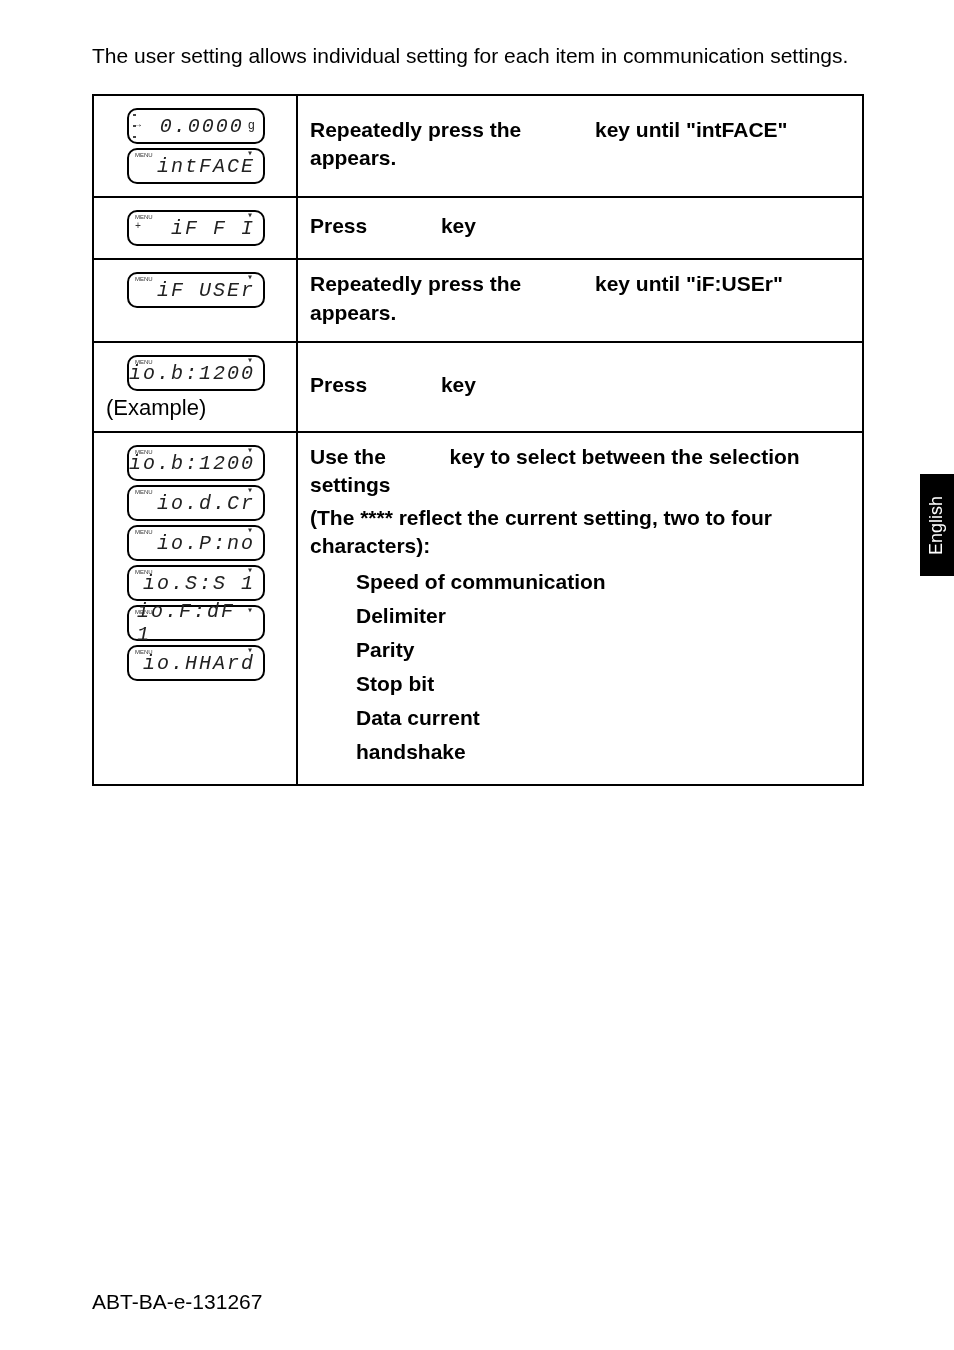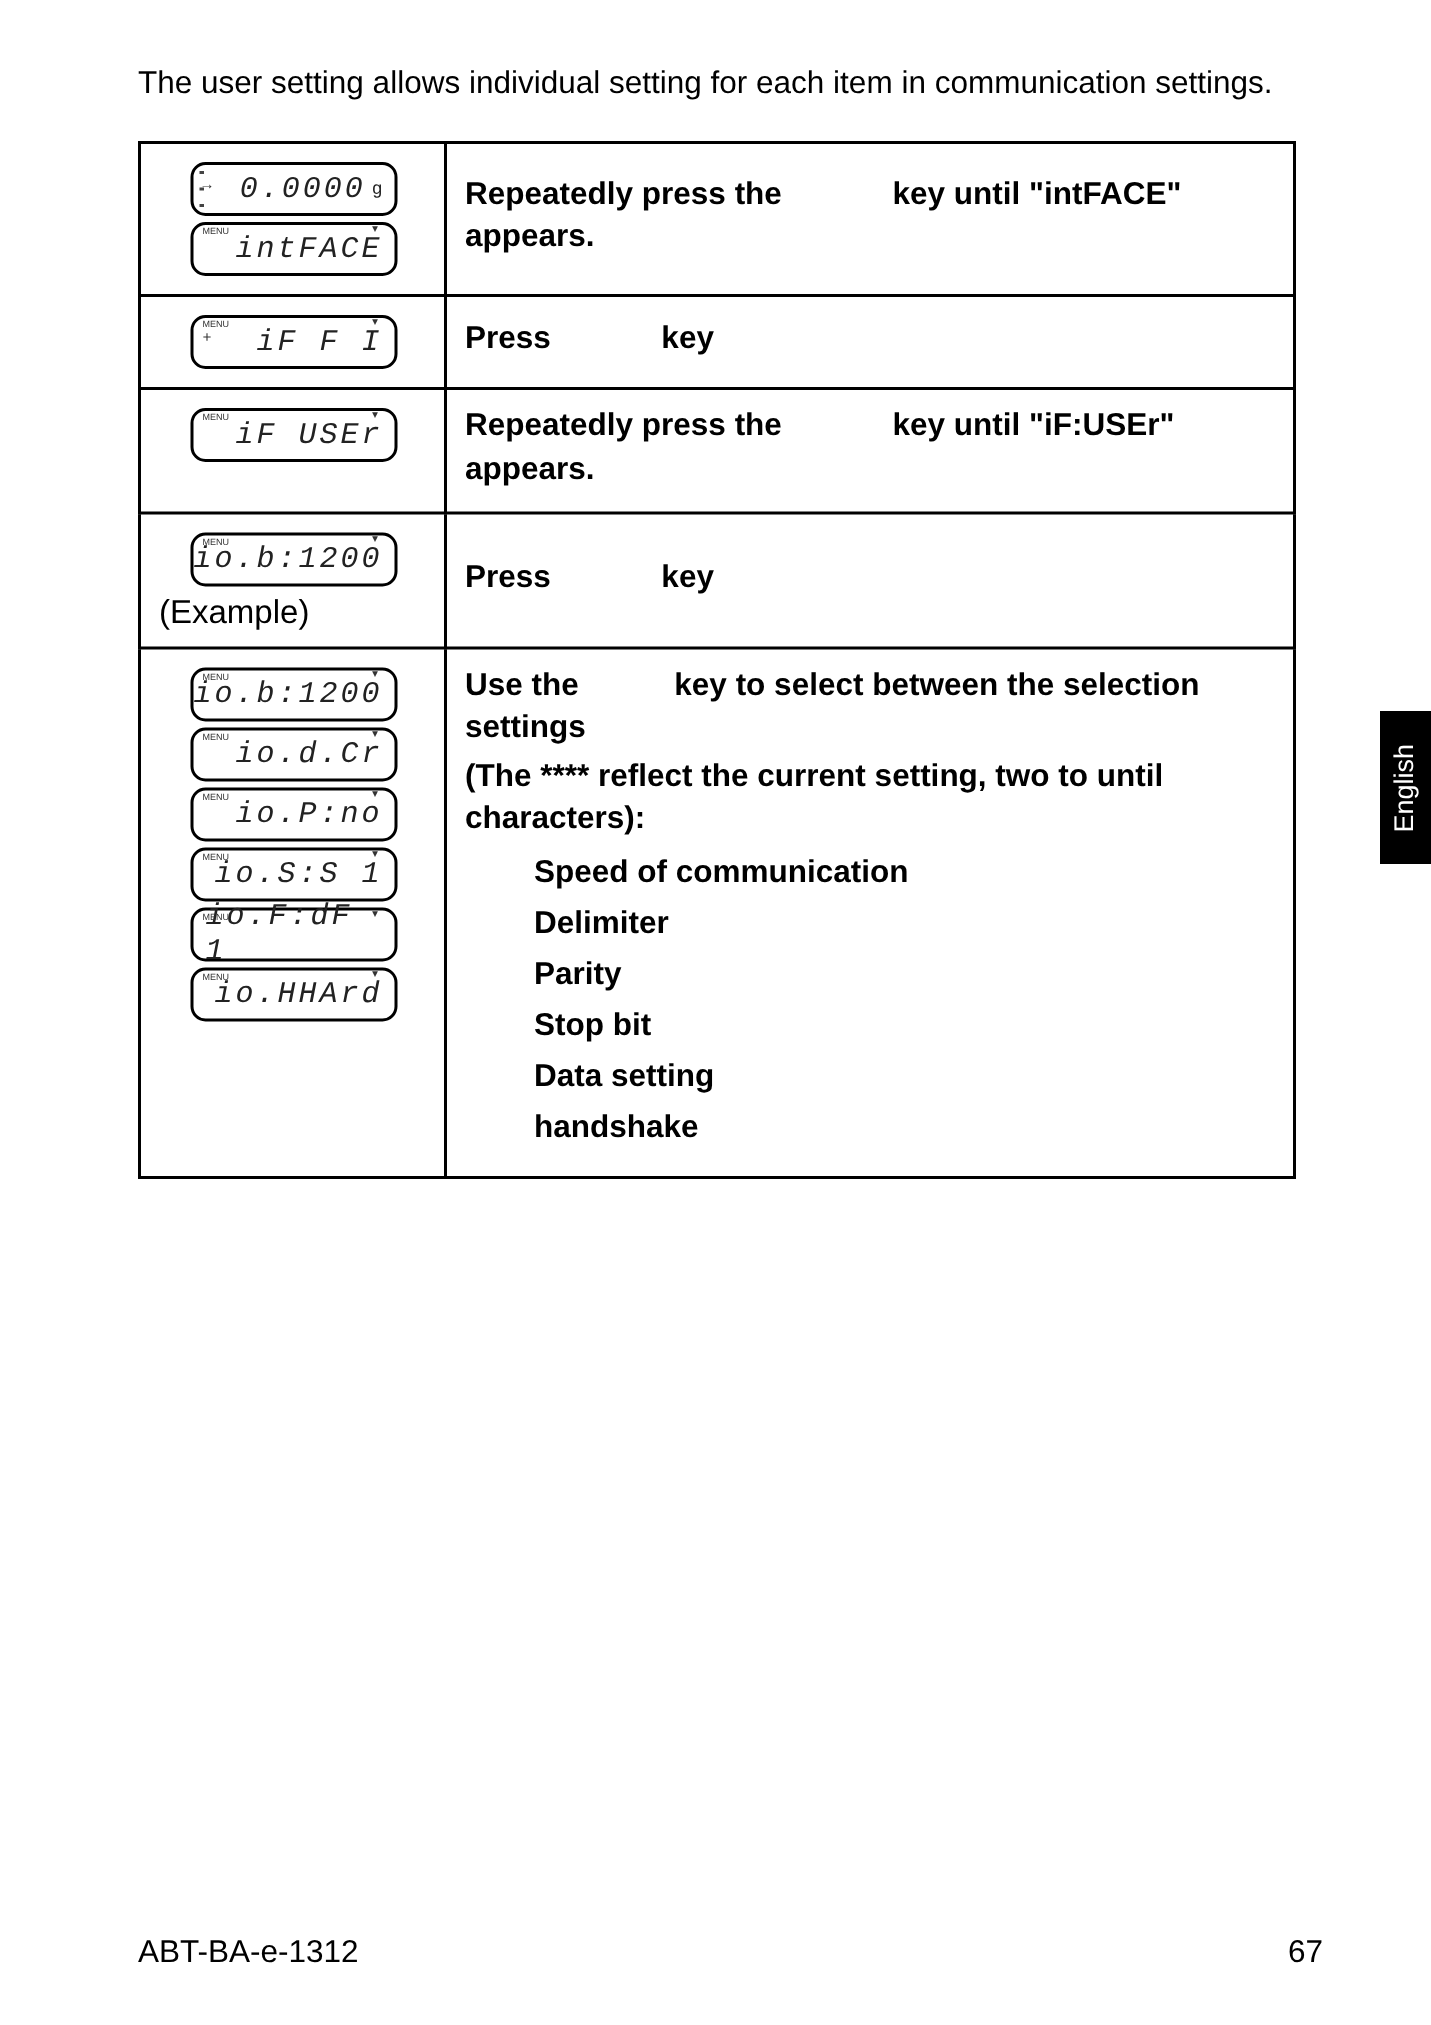--- a/index.html
+++ b/index.html
@@ -136,21 +136,21 @@
     white-space: nowrap;
   }
 
   
   .footer {
     position: absolute;
     bottom: 36px;
     left: 92px;
     right: 72px;
     display: flex;
-    justify-content: space-between;
+    justify-content: flex-start;
     font-size: 21px;
     color: #000;
   }
 
   
   .seg {
     font-family: 'Courier New', monospace;
     font-weight: normal;
     font-style: italic;
   }
@@ -283,27 +283,27 @@
           <span class="top-caret">▾</span>
           <span class="seg">io.HHArd</span>
         </div>
       </td>
       <td class="right">
         <p class="row-para" style="margin-top:0;">
           <span>Use the</span>
           <span class="keygap-sm"></span>
           <span>key to select between the selection settings</span>
         </p>
-        <p class="row-para">(The **** reflect the current setting, two to until characters):</p>
+        <p class="row-para">(The **** reflect the current setting, two to four characters):</p>
 
         <div class="item-line">Speed of communication</div>
         <div class="item-line">Delimiter</div>
         <div class="item-line">Parity</div>
         <div class="item-line">Stop bit</div>
-        <div class="item-line">Data setting</div>
+        <div class="item-line">Data current</div>
         <div class="item-line">handshake</div>
       </td>
     </tr>
 
   </tbody>
     </table>
 
   <div class="side-tab">
     <span>English</span>
   </div>

